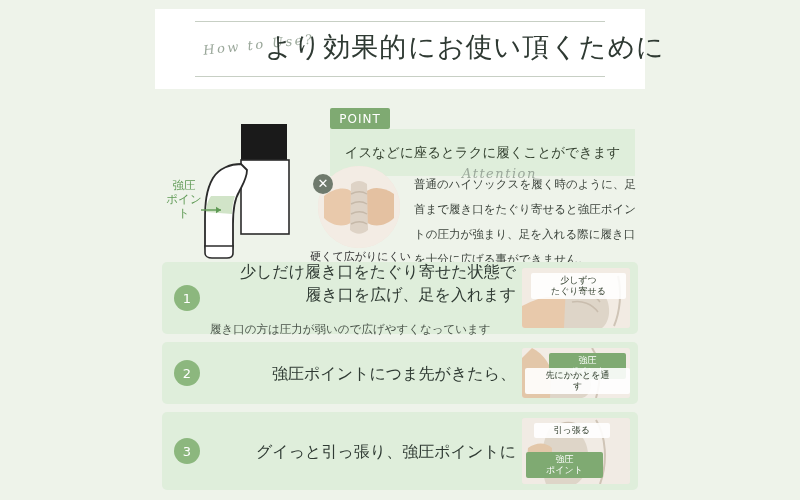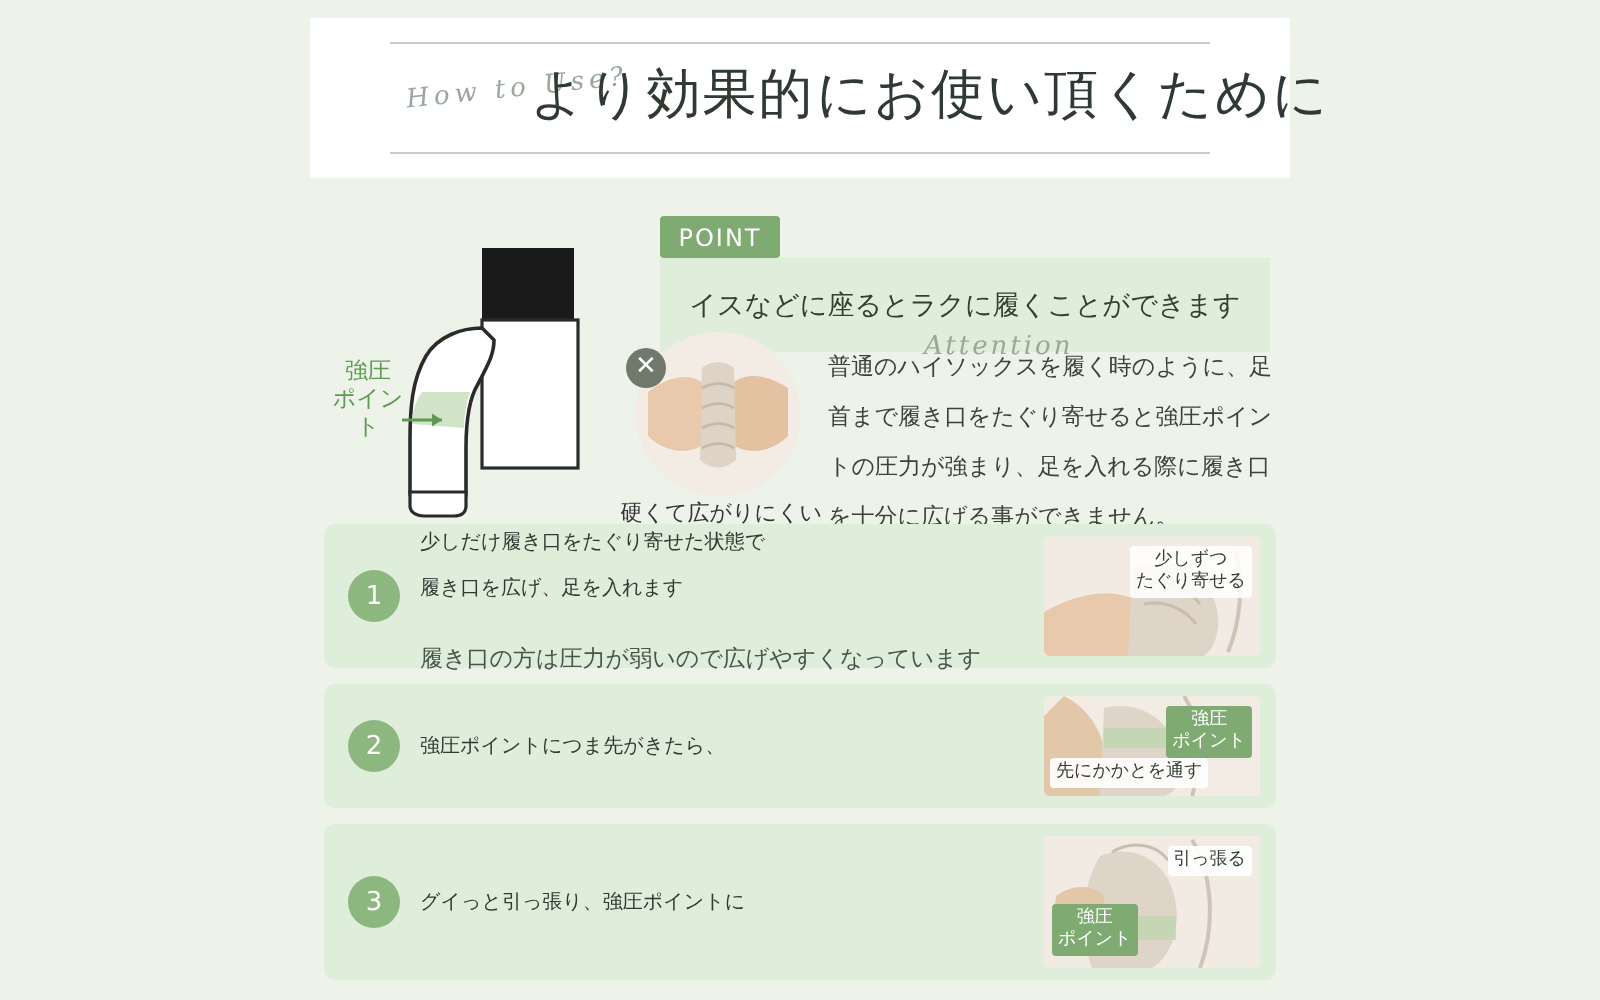--- a/index.html
+++ b/index.html
@@ -239,24 +239,25 @@
     position: absolute;
     left: 48px;
     top: 0;
     right: 122px;
     height: 100%;
     display: flex;
     flex-direction: column;
     justify-content: center;
   }
   .step-title {
-    font-size: 10px;
+    font-size: 16px;
     line-height: 23px;
     color: #2f3a33;
     font-family: "DejaVu Sans", sans-serif;
+    text-align: right;
   }
   .step-sub {
     margin-top: 16px;
     font-size: 11.5px;
     color: #4a544a;
     font-family: "DejaVu Sans", sans-serif;
   }
 
   .step-thumb {
     position: absolute;
@@ -267,33 +268,33 @@
     border-radius: 3px;
     overflow: hidden;
     background: #efe6dc;
   }
   .thumb-tag {
     position: absolute;
     font-size: 9px;
     line-height: 11px;
     color: #ffffff;
     background: #7faa72;
-    padding: 2px 3px;
+    padding: 2px 20px;
     border-radius: 2px;
     text-align: center;
     font-family: "DejaVu Sans", sans-serif;
   }
   .thumb-tag.white {
     background: rgba(255,255,255,0.88);
     color: #33402f;
   }
   .tag-1  { right: 4px; top: 5px; }
   .tag-2a { right: 4px; top: 5px; }
   .tag-2b { left: 3px; bottom: 4px; background: rgba(255,255,255,0.9); color: #33402f; }
-  .tag-3a { right: 4px; top: 5px; background: rgba(255,255,255,0.9); color: #33402f; }
+  .tag-3a { right: 20px; top: 5px; background: rgba(255,255,255,0.9); color: #33402f; }
   .tag-3b { left: 4px; bottom: 6px; }
 </style>
 </head>
 <body>
 
 <div class="page">
 
   <div class="header">
     <div class="header-inner">
       <div class="header-rule top"></div>

